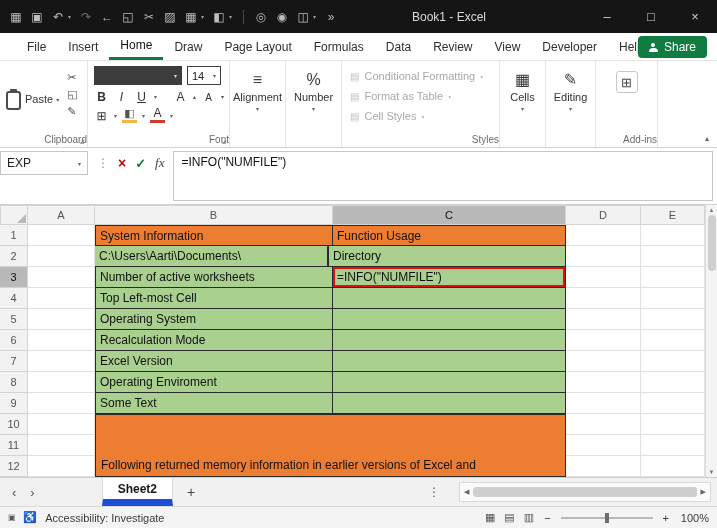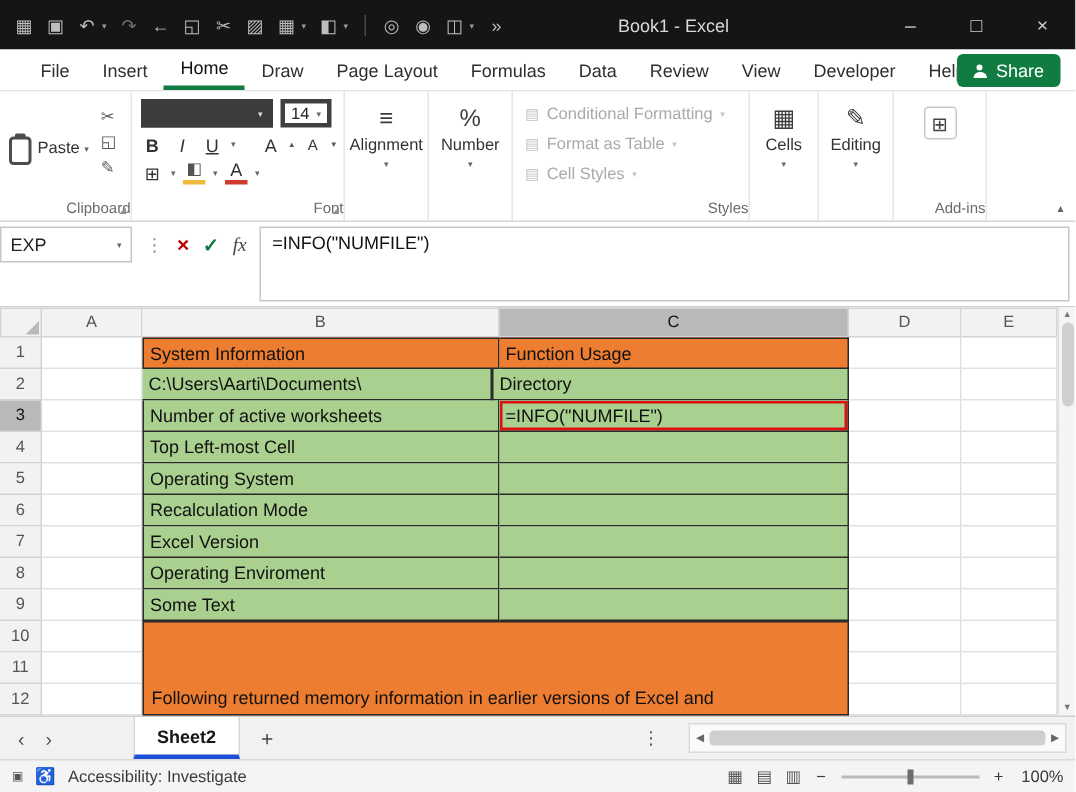--- a/index.html
+++ b/index.html
@@ -35,21 +35,21 @@
   
   .g-clip{width:88px;display:flex;padding:6px 4px 16px 6px;gap:8px}
   .paste-big{display:flex;flex-direction:row;align-items:center;gap:4px}
   .clipicon{width:15px;height:19px;border:2px solid #4c4c4c;border-radius:3px;position:relative;margin-top:3px}
   .clipicon::before{content:'';position:absolute;top:-4px;left:2px;width:7px;height:3px;background:#4c4c4c;border-radius:1px}
   .paste-lbl{font-size:11px;color:#333;display:flex;align-items:center;gap:3px}
   .clip-col{display:flex;flex-direction:column;gap:4px;padding-top:4px;color:#555;font-size:11px}
   
   .g-font{width:142px;padding:5px 6px 16px 6px;display:flex;flex-direction:column;gap:3px}
   .frow{display:flex;align-items:center;gap:5px}
-  .combo{border:3px solid #404040;height:19px;display:flex;align-items:center;justify-content:space-between;padding:0 4px;font-size:11px;background:#fff}
+  .combo{border:1px solid #404040;height:19px;display:flex;align-items:center;justify-content:space-between;padding:0 4px;font-size:11px;background:#fff}
   .combo .cv{font-size:6px;color:#666}
   .font-name{width:88px;background:#3c3c3c;border-color:#3c3c3c}
   .font-name .cv{color:#ddd}
   .size-combo{width:34px}
   .btn-sm{min-width:15px;height:16px;display:inline-flex;align-items:flex-end;justify-content:center;font-size:12px;color:#333;line-height:13px}
   .cv2{font-size:6px;color:#666;align-self:center}
   .mini{font-size:6px;color:#555}
   .red-bar{border-bottom:3px solid #cf3a2b}
   .yellow-bar{border-bottom:3px solid #efb93c;font-size:11px;color:#555}
   .vsep{width:1px;height:16px;background:#e0e0e0;margin:0 3px}
@@ -103,22 +103,22 @@
   .merged{position:absolute;left:95px;top:209px;width:471px;height:63px;background:#ED7D31;border:1px solid #2b2b2b;z-index:2}
   .merged span{position:absolute;left:5px;bottom:4px;font-size:12px;color:#111;white-space:nowrap}
   .vscroll{position:absolute;right:0;top:0;bottom:0;width:12px;background:#f4f4f4;border-left:1px solid #dcdcdc;
       display:flex;flex-direction:column;align-items:center;justify-content:space-between;padding:2px 0;font-size:6px;color:#777}
   .vthumb{width:8px;height:56px;background:#cfcfcf;border-radius:4px;margin-top:2px}
   .vspacer{flex:1}
 
   
   .sheetbar{height:29px;background:#f1f1f1;border-top:1px solid #cfcfcf;display:flex;align-items:stretch;position:relative}
   .snav{display:flex;align-items:center;gap:14px;padding:0 12px;color:#555;font-size:13px}
-  .sheet-tab{margin-left:42px;padding:0 15px;background:#fff;display:flex;align-items:center;font-weight:bold;color:#161616;
-      border-bottom:3px solid #1d4ed8;border-right:1px solid #d8d8d8;border-left:1px solid #d8d8d8;font-size:12px}
+  .sheet-tab{margin-left:55px;padding:0 15px;background:#fff;display:flex;align-items:center;font-weight:bold;color:#161616;
+      border-bottom:7px solid #1d4ed8;border-right:1px solid #d8d8d8;border-left:1px solid #d8d8d8;font-size:12px}
   .addsheet{display:flex;align-items:center;padding:0 14px;color:#444;font-size:14px}
   .sdots{position:absolute;left:428px;top:0;height:100%;display:flex;align-items:center;color:#555}
   .hscroll{position:absolute;right:6px;top:4px;width:252px;height:20px;background:#fafafa;border:1px solid #d9d9d9;
       display:flex;align-items:center;gap:4px;padding:0 4px;font-size:7px;color:#666}
   .hthumb{flex:1;height:10px;background:#cfcfcf;border-radius:3px}
 
   
   .statusbar{height:22px;background:#f4f4f4;border-top:1px solid #dadada;display:flex;align-items:center;position:relative;font-size:11px;color:#3a3a3a}
   .st-left{display:flex;align-items:center;gap:8px;padding-left:8px}
   .st-left .ricon{font-size:8px;color:#555}

